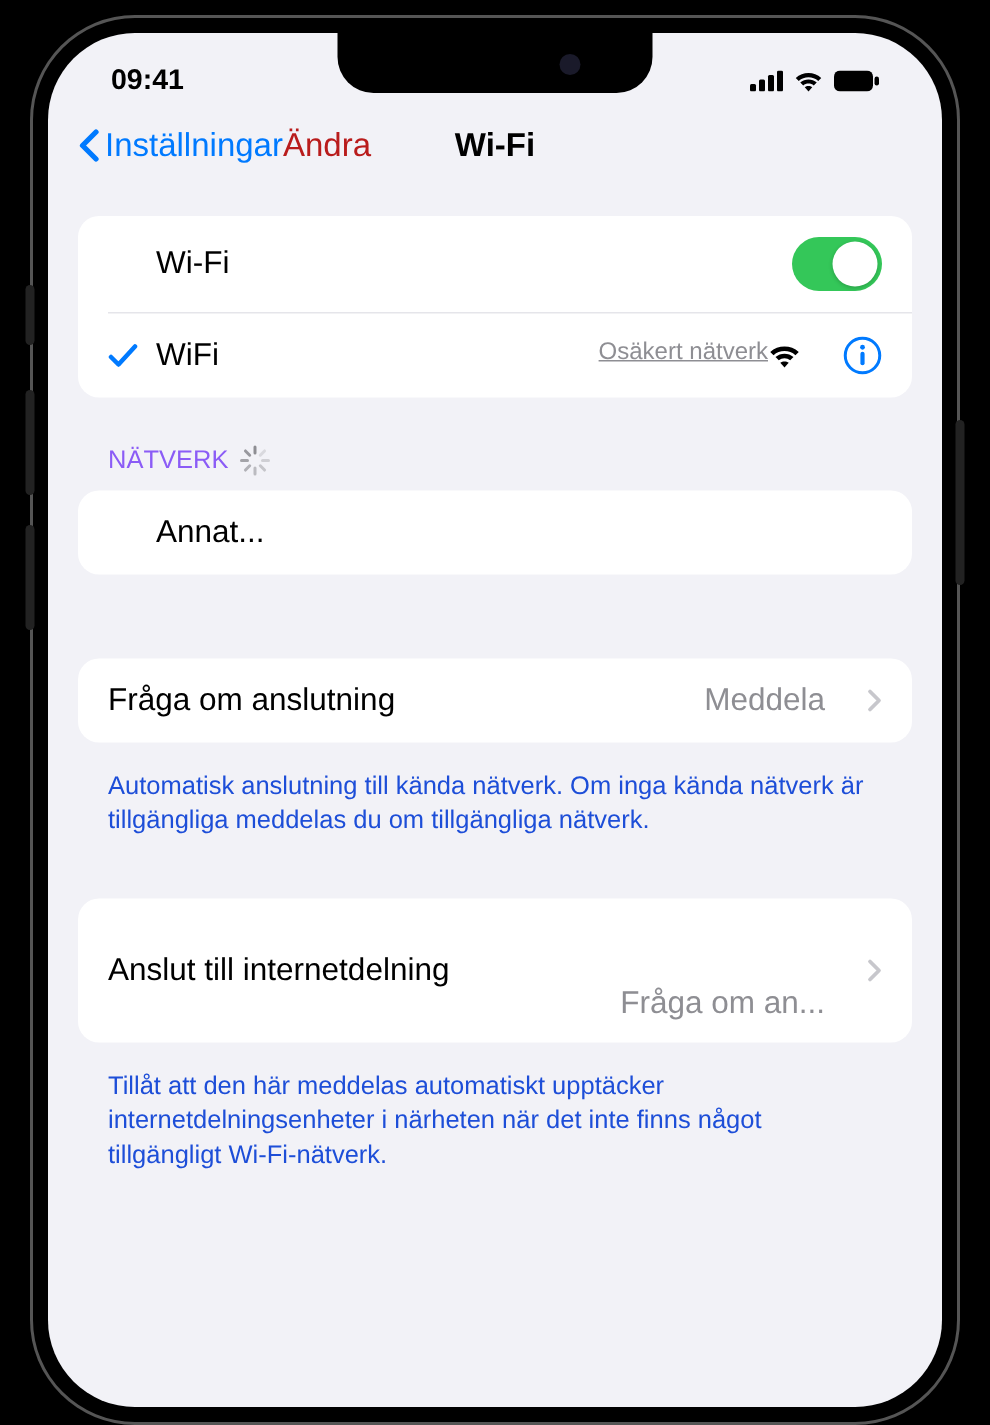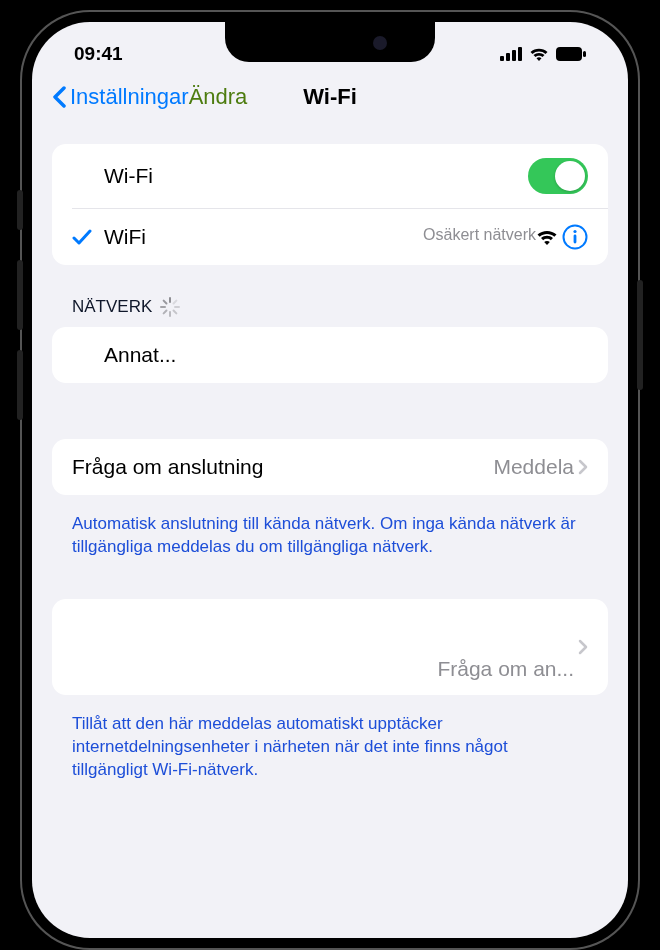--- a/index.html
+++ b/index.html
@@ -92,21 +92,21 @@
       gap: 4px;
     }
     .nav-title {
       font-size: 22px;
       font-weight: 600;
       position: absolute;
       left: 50%;
       transform: translateX(-50%);
     }
     .nav-edit {
-      color: #4d7c0f;
+      color: #b91c1c;
       font-size: 22px;
     }
     .content {
       padding: 20px;
     }
     .section {
       background: #fff;
       border-radius: 14px;
       overflow: hidden;
       margin-bottom: 8px;
@@ -122,34 +122,35 @@
       margin-left: 20px;
     }
     .row-label {
       font-size: 21px;
       flex: 1;
     }
     .row-sublabel {
       font-size: 16px;
       color: #8e8e93;
       margin-top: 1px;
+      text-decoration: underline;
     }
     .row-value {
       font-size: 21px;
       color: #8e8e93;
     }
     .row-left-icon {
       width: 32px;
       display: flex;
       justify-content: flex-start;
     }
     .row-right {
       display: flex;
       align-items: center;
-      gap: 4px;
+      gap: 28px;
     }
     .toggle {
       width: 60px;
       height: 36px;
       background: #34c759;
       border-radius: 18px;
       position: relative;
     }
     .toggle::after {
       content: '';
@@ -161,21 +162,21 @@
       background: #fff;
       border-radius: 50%;
       box-shadow: 0 1px 3px rgba(0,0,0,0.2);
     }
     .section-header {
       display: flex;
       align-items: center;
       gap: 8px;
       padding: 0 20px 10px;
       margin-top: 32px;
-      color: #0f172a;
+      color: #8b5cf6;
       font-size: 17px;
       text-transform: uppercase;
     }
     .section-footer {
       padding: 10px 20px 0;
       color: #1d4ed8;
       font-size: 17px;
       line-height: 1.35;
       margin-bottom: 40px;
     }
@@ -319,20 +320,21 @@
             <svg class="chevron" width="10" height="16" viewBox="0 0 10 16">
               <path d="M2 2 L8 8 L2 14" stroke="#c7c7cc" stroke-width="2.5" fill="none" stroke-linecap="round" stroke-linejoin="round"></path>
             </svg>
           </div>
         </div>
       </div>
       <div class="section-footer">Automatisk anslutning till kända nätverk. Om inga kända nätverk är tillgängliga meddelas du om tillgängliga nätverk.</div>
 
       <div class="section">
         <div class="row">
+          <span class="row-label" style="flex:0 0 auto;margin-right:10px">Anslut till internetdelning</span>
           <div class="row-right" style="flex:1;justify-content:flex-end;min-width:0">
             <span class="row-value ellipsis">Fråga om an...</span>
             <svg class="chevron" width="10" height="16" viewBox="0 0 10 16">
               <path d="M2 2 L8 8 L2 14" stroke="#c7c7cc" stroke-width="2.5" fill="none" stroke-linecap="round" stroke-linejoin="round"></path>
             </svg>
           </div>
         </div>
       </div>
       <div class="section-footer">Tillåt att den här meddelas automatiskt upptäcker internetdelningsenheter i närheten när det inte finns något tillgängligt Wi-Fi-nätverk.</div>
 

